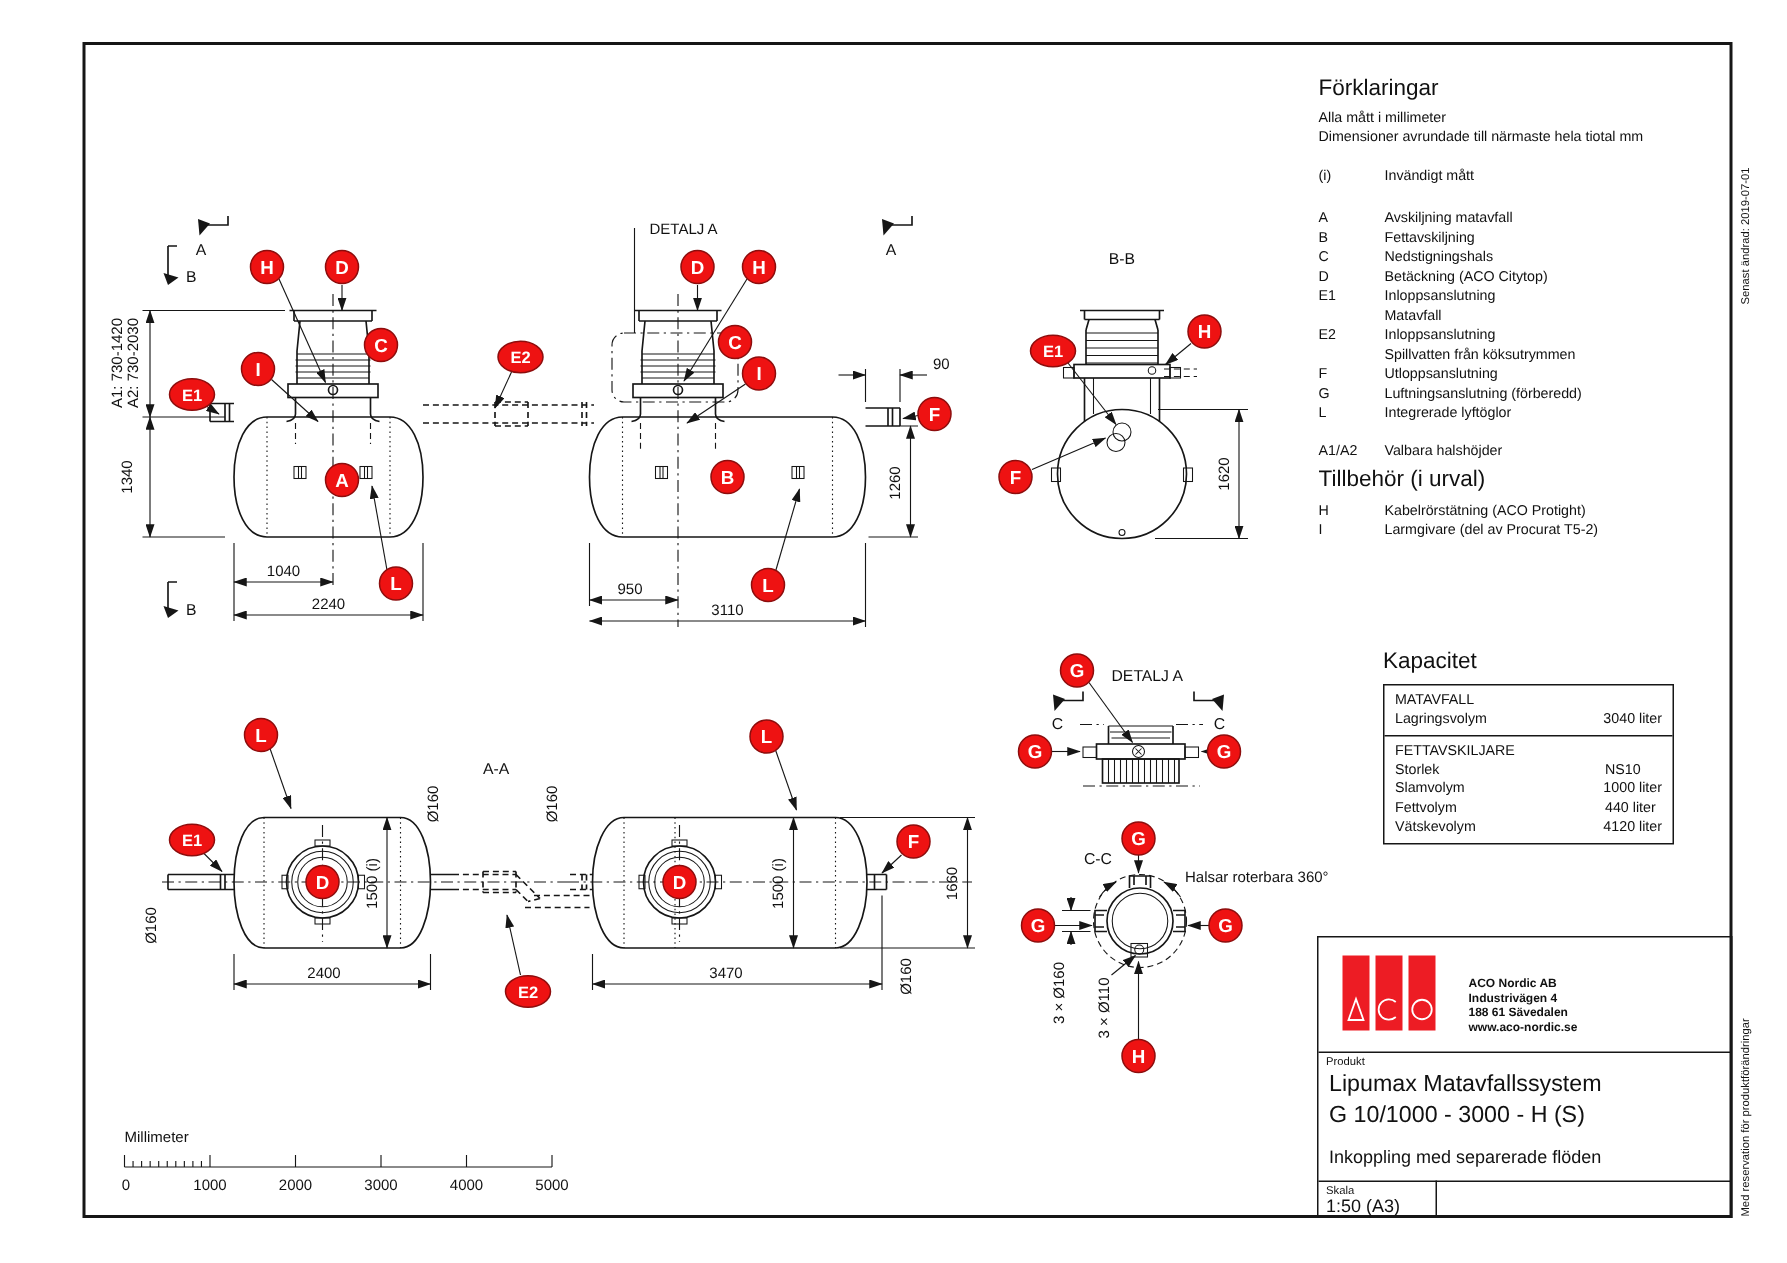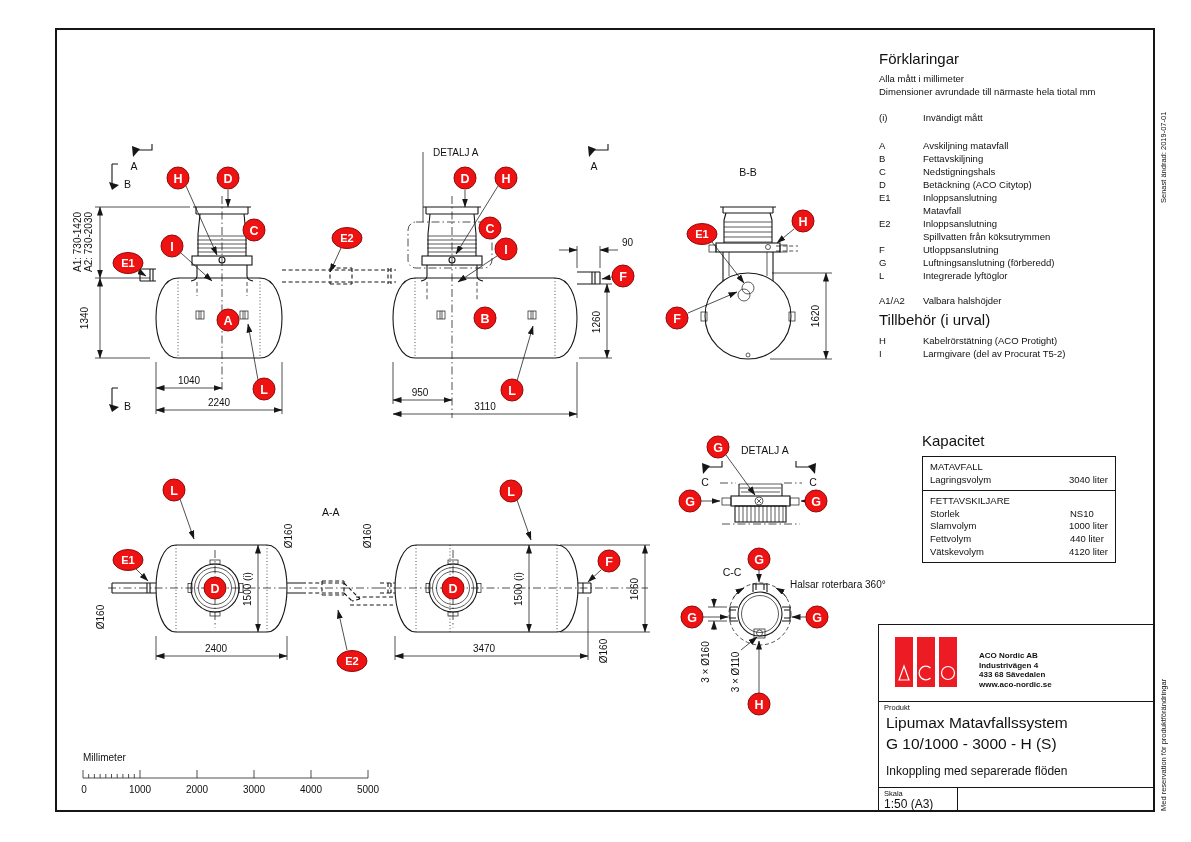--- a/index.html
+++ b/index.html
@@ -489,21 +489,21 @@
       </div>
       <div class="logo-box">
         <svg width="18" height="50">
             <circle cx="9" cy="36" r="6.5" fill="none" stroke="#fff" stroke-width="1.2"></circle>
           </svg>
       </div>
     </div>
     <div class="company">
       <div>ACO Nordic AB</div>
       <div>Industrivägen 4</div>
-      <div>433 68  Sävedalen</div>
+      <div>188 61  Sävedalen</div>
       <div>www.aco-nordic.se</div>
     </div>
   </div>
   <div class="tb-prod">
     <div class="tb-small" style="left:5px;top:2px">Produkt</div>
     <div class="prod1">Lipumax Matavfallssystem</div>
     <div class="prod2">G 10/1000 - 3000 - H (S)</div>
     <div class="prod3">Inkoppling med separerade flöden</div>
   </div>
   <div class="tb-bottom">

